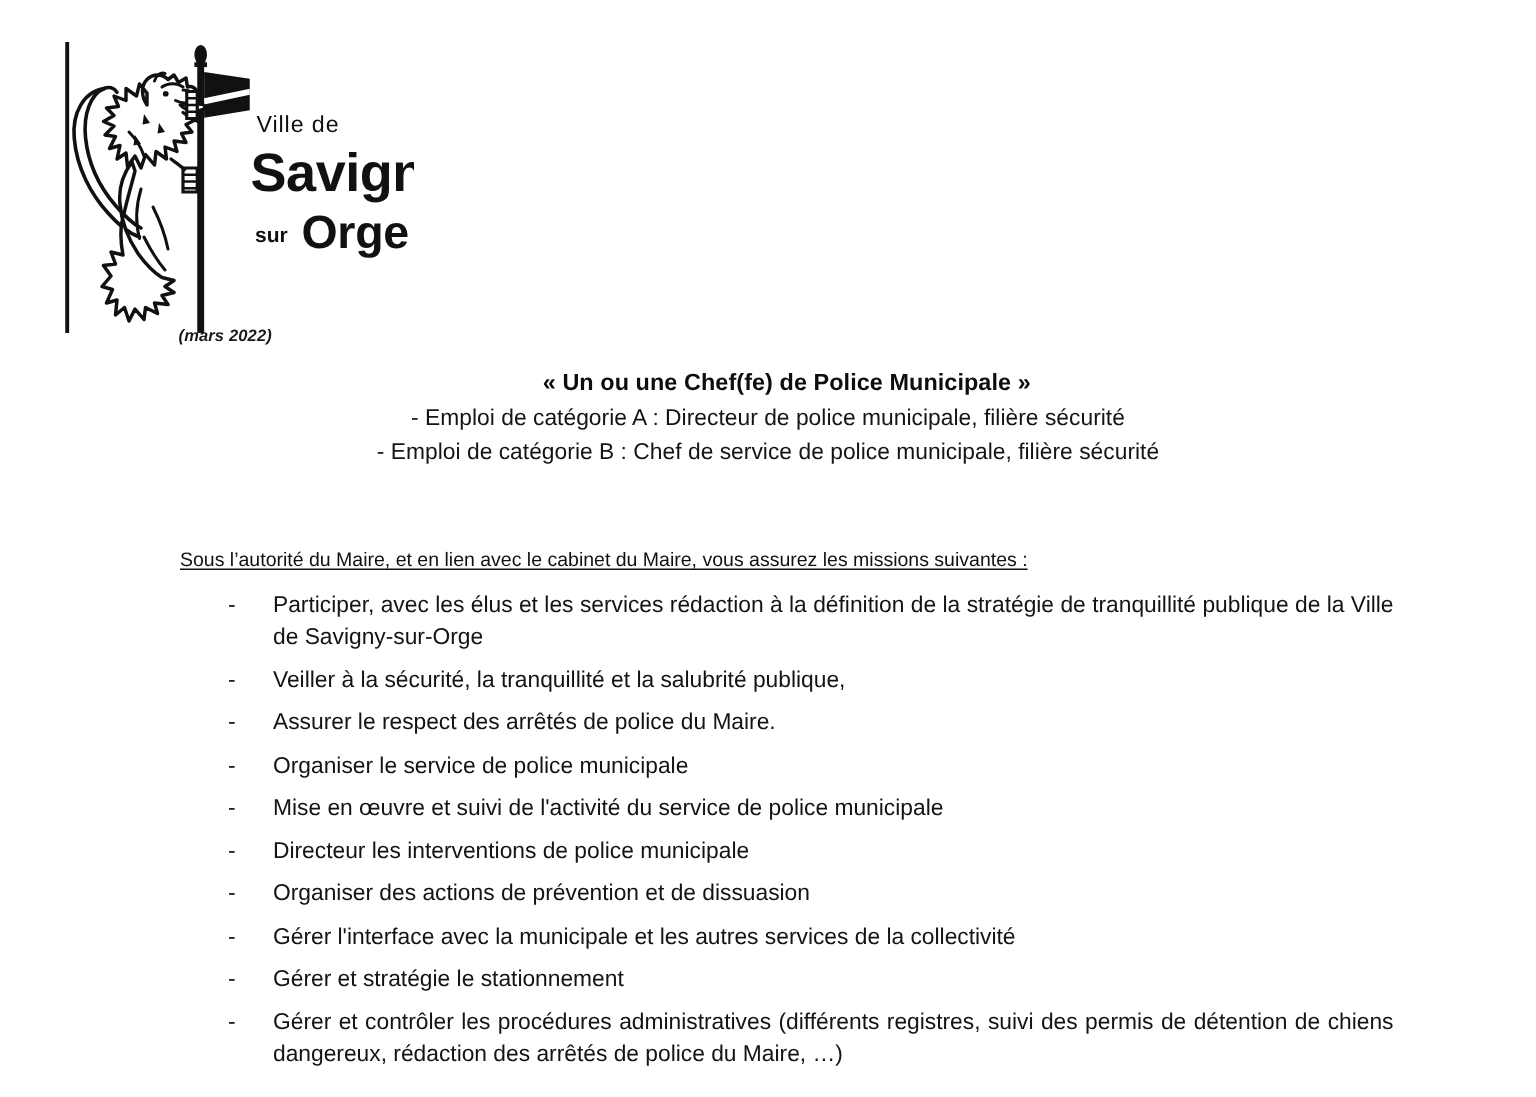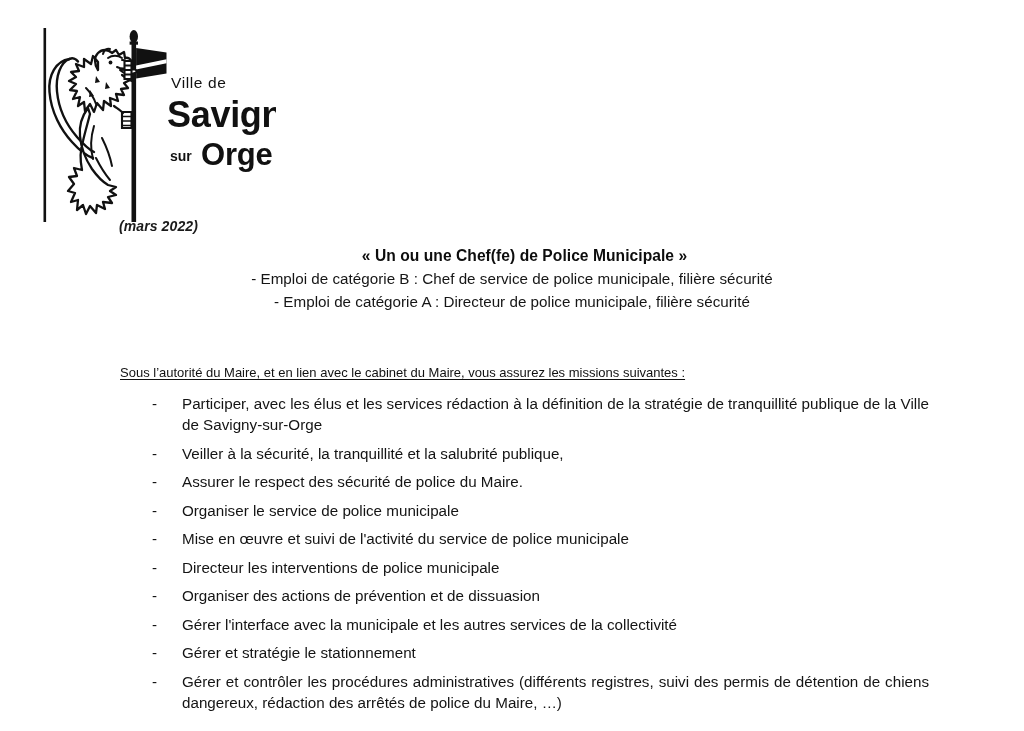--- a/index.html
+++ b/index.html
@@ -36,21 +36,21 @@
   .logo-svg {
     display: block;
     width: 240px;
     height: 200px;
   }
   .logo-date {
     position: absolute;
     left: 119px;
     top: 218px;
     font-family: "Liberation Sans", sans-serif;
-    font-size: 14px;
+    font-size: 11px;
     font-style: italic;
     font-weight: bold;
     color: #1a1a1a;
     letter-spacing: 0.1px;
     white-space: nowrap;
   }
 
   
   .title-block {
     position: absolute;
@@ -212,40 +212,40 @@
       <text x="134" y="135" font-family="Liberation Sans, sans-serif" font-size="14" font-weight="bold" fill="#111">sur</text>
       <text x="165" y="139" font-family="Liberation Sans, sans-serif" font-size="31" font-weight="bold" fill="#111" letter-spacing="-0.2">Orge</text>
     </svg>
   </div>
 
   <div class="logo-date">(mars 2022)</div>
 </div>
 
 <div class="title-block">
   <div class="title-main">« Un ou une Chef(fe) de Police Municipale »</div>
+  <div class="title-sub">- Emploi de catégorie A : Directeur de police municipale, filière sécurité</div>
   <div class="title-sub">- Emploi de catégorie B : Chef de service de police municipale, filière sécurité</div>
-  <div class="title-sub">- Emploi de catégorie A : Directeur de police municipale, filière sécurité</div>
 </div>
 
 <div class="body-block">
 
   <div class="section-heading">Sous l’autorité du Maire, et en lien avec le cabinet du Maire, vous assurez les missions suivantes :</div>
 
   <ul class="mission-list">
     <li class="justify">
       <span class="dash">-</span>
       <span class="li-text">Participer, avec les élus et les services rédaction à la définition de la stratégie de tranquillité publique de la Ville de Savigny-sur-Orge</span>
     </li>
     <li>
       <span class="dash">-</span>
       <span class="li-text">Veiller à la sécurité, la tranquillité et la salubrité publique,</span>
     </li>
     <li>
       <span class="dash">-</span>
-      <span class="li-text">Assurer le respect des sécurité de police du Maire.</span>
+      <span class="li-text">Assurer le respect des arrêtés de police du Maire.</span>
     </li>
     <li>
       <span class="dash">-</span>
       <span class="li-text">Organiser le service de police municipale</span>
     </li>
     <li>
       <span class="dash">-</span>
       <span class="li-text">Mise en œuvre et suivi de l'activité du service de police municipale</span>
     </li>
     <li>

